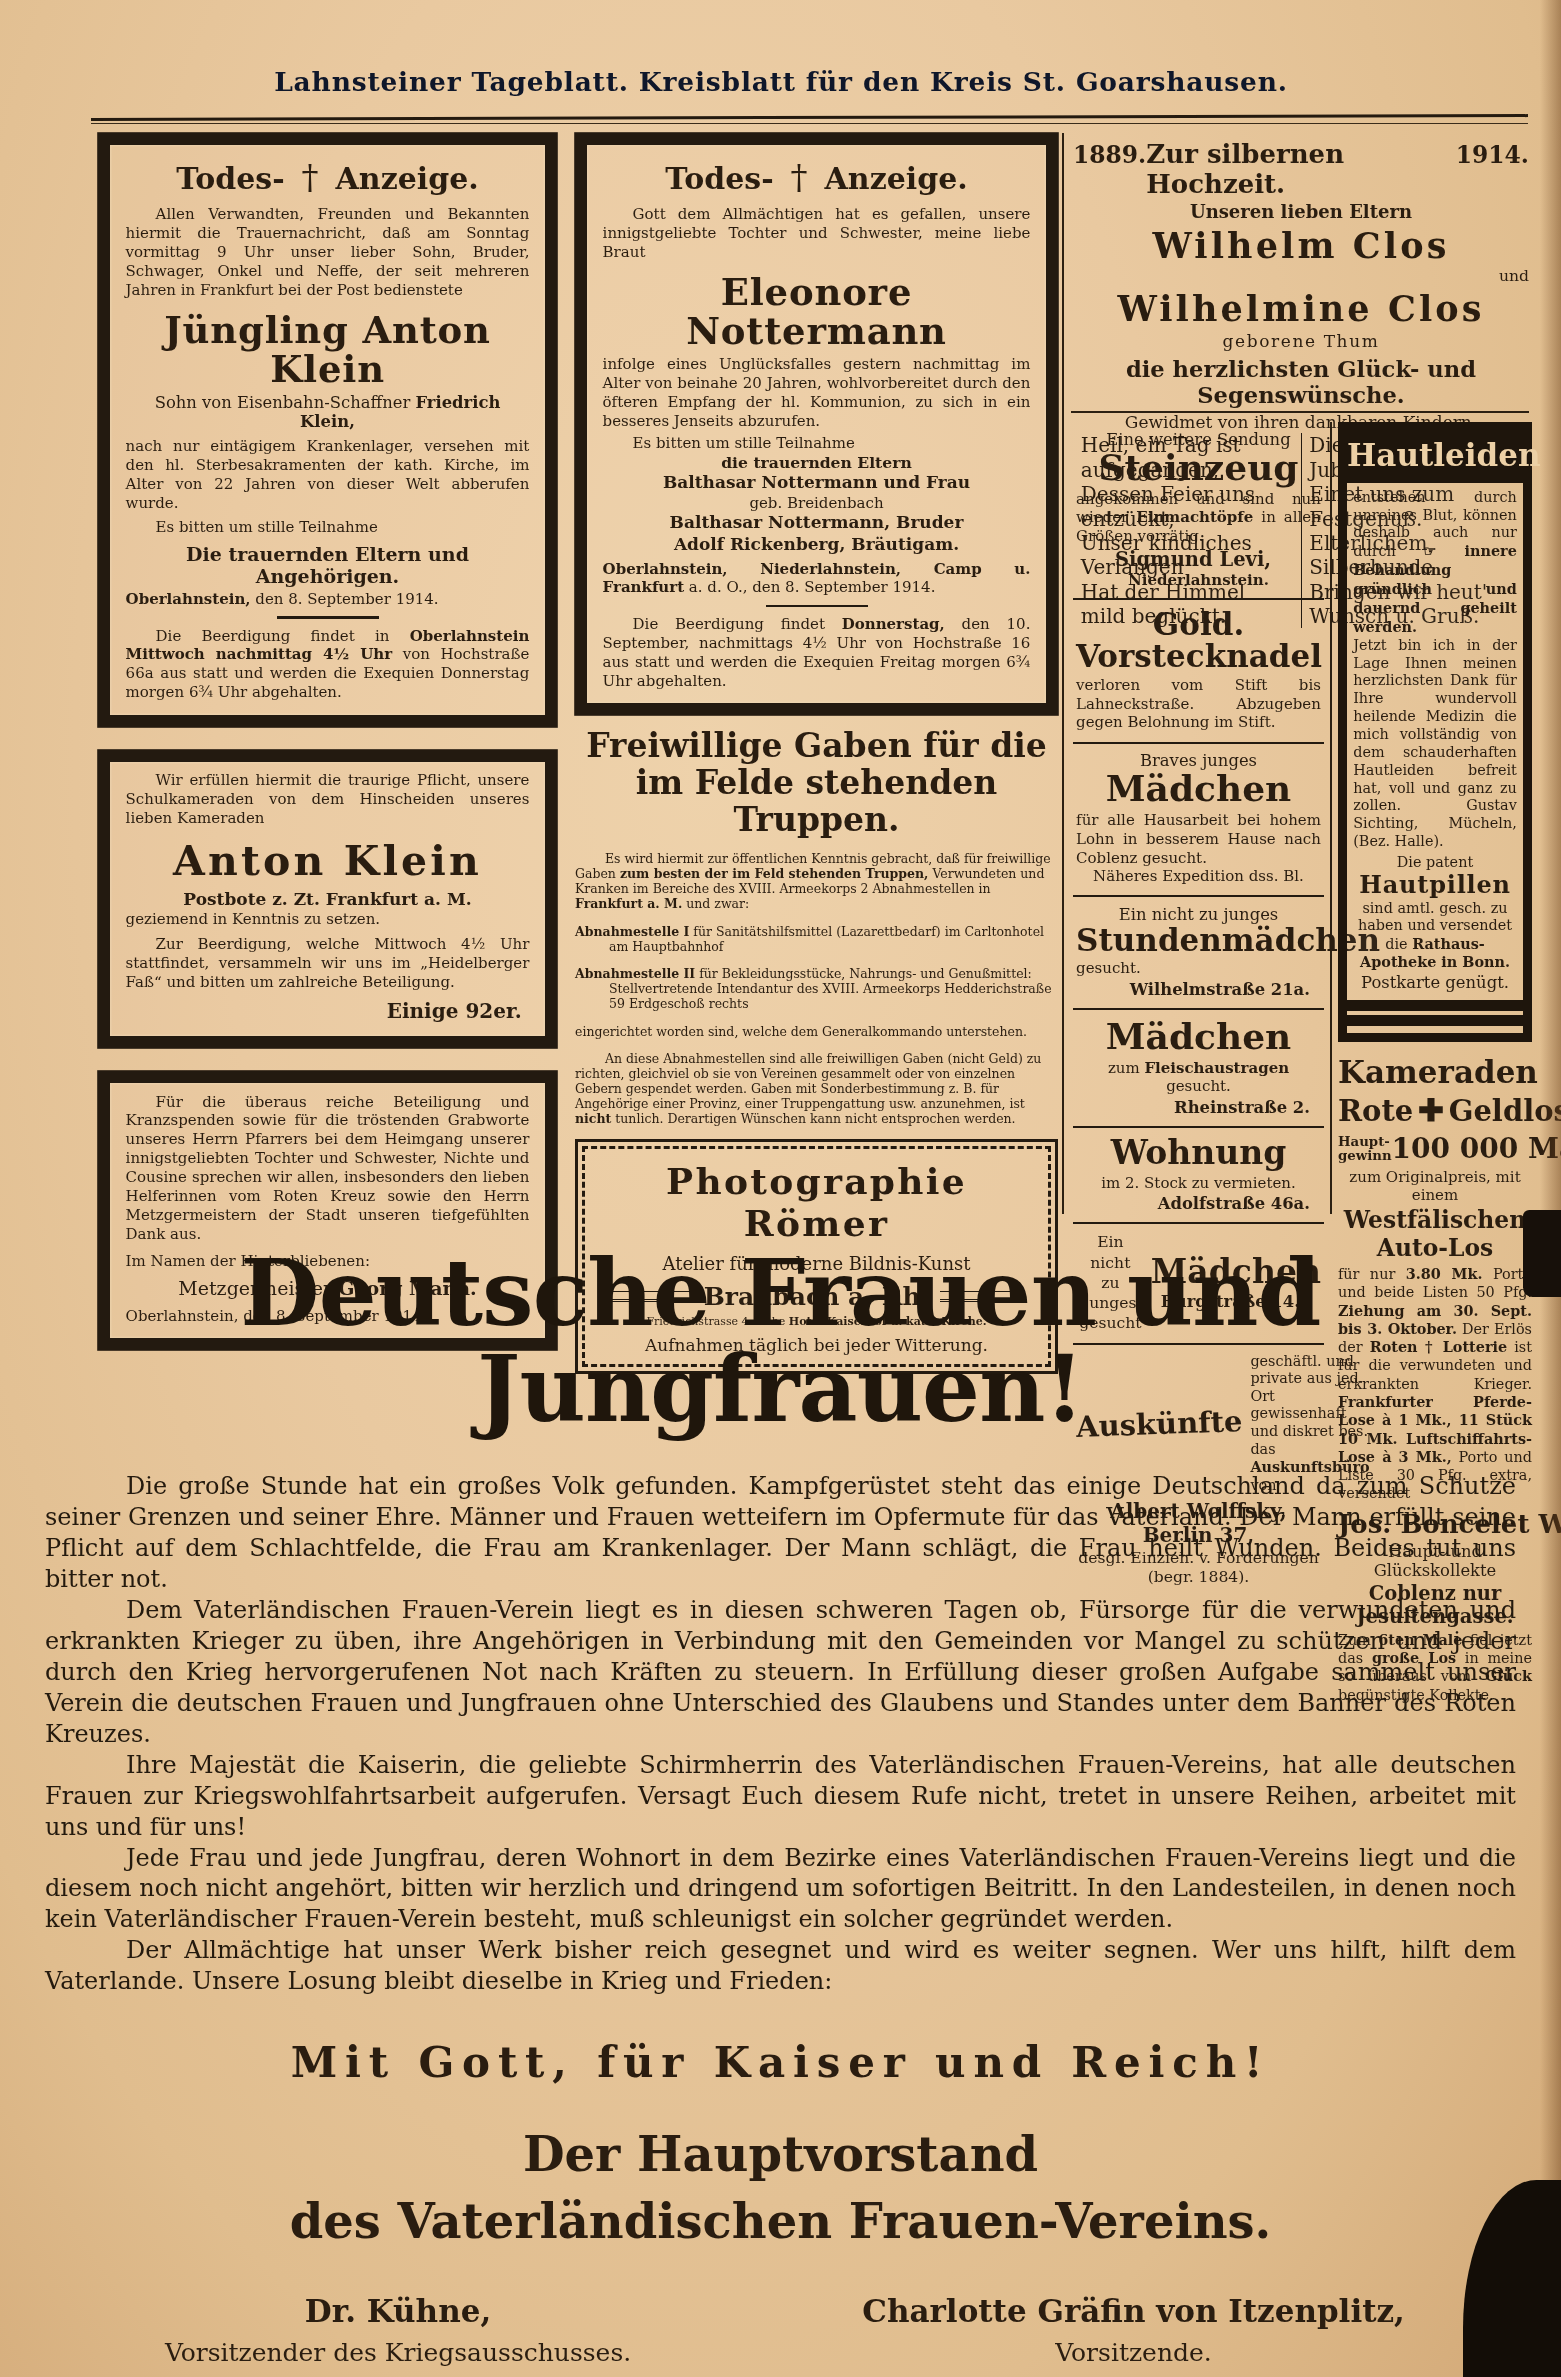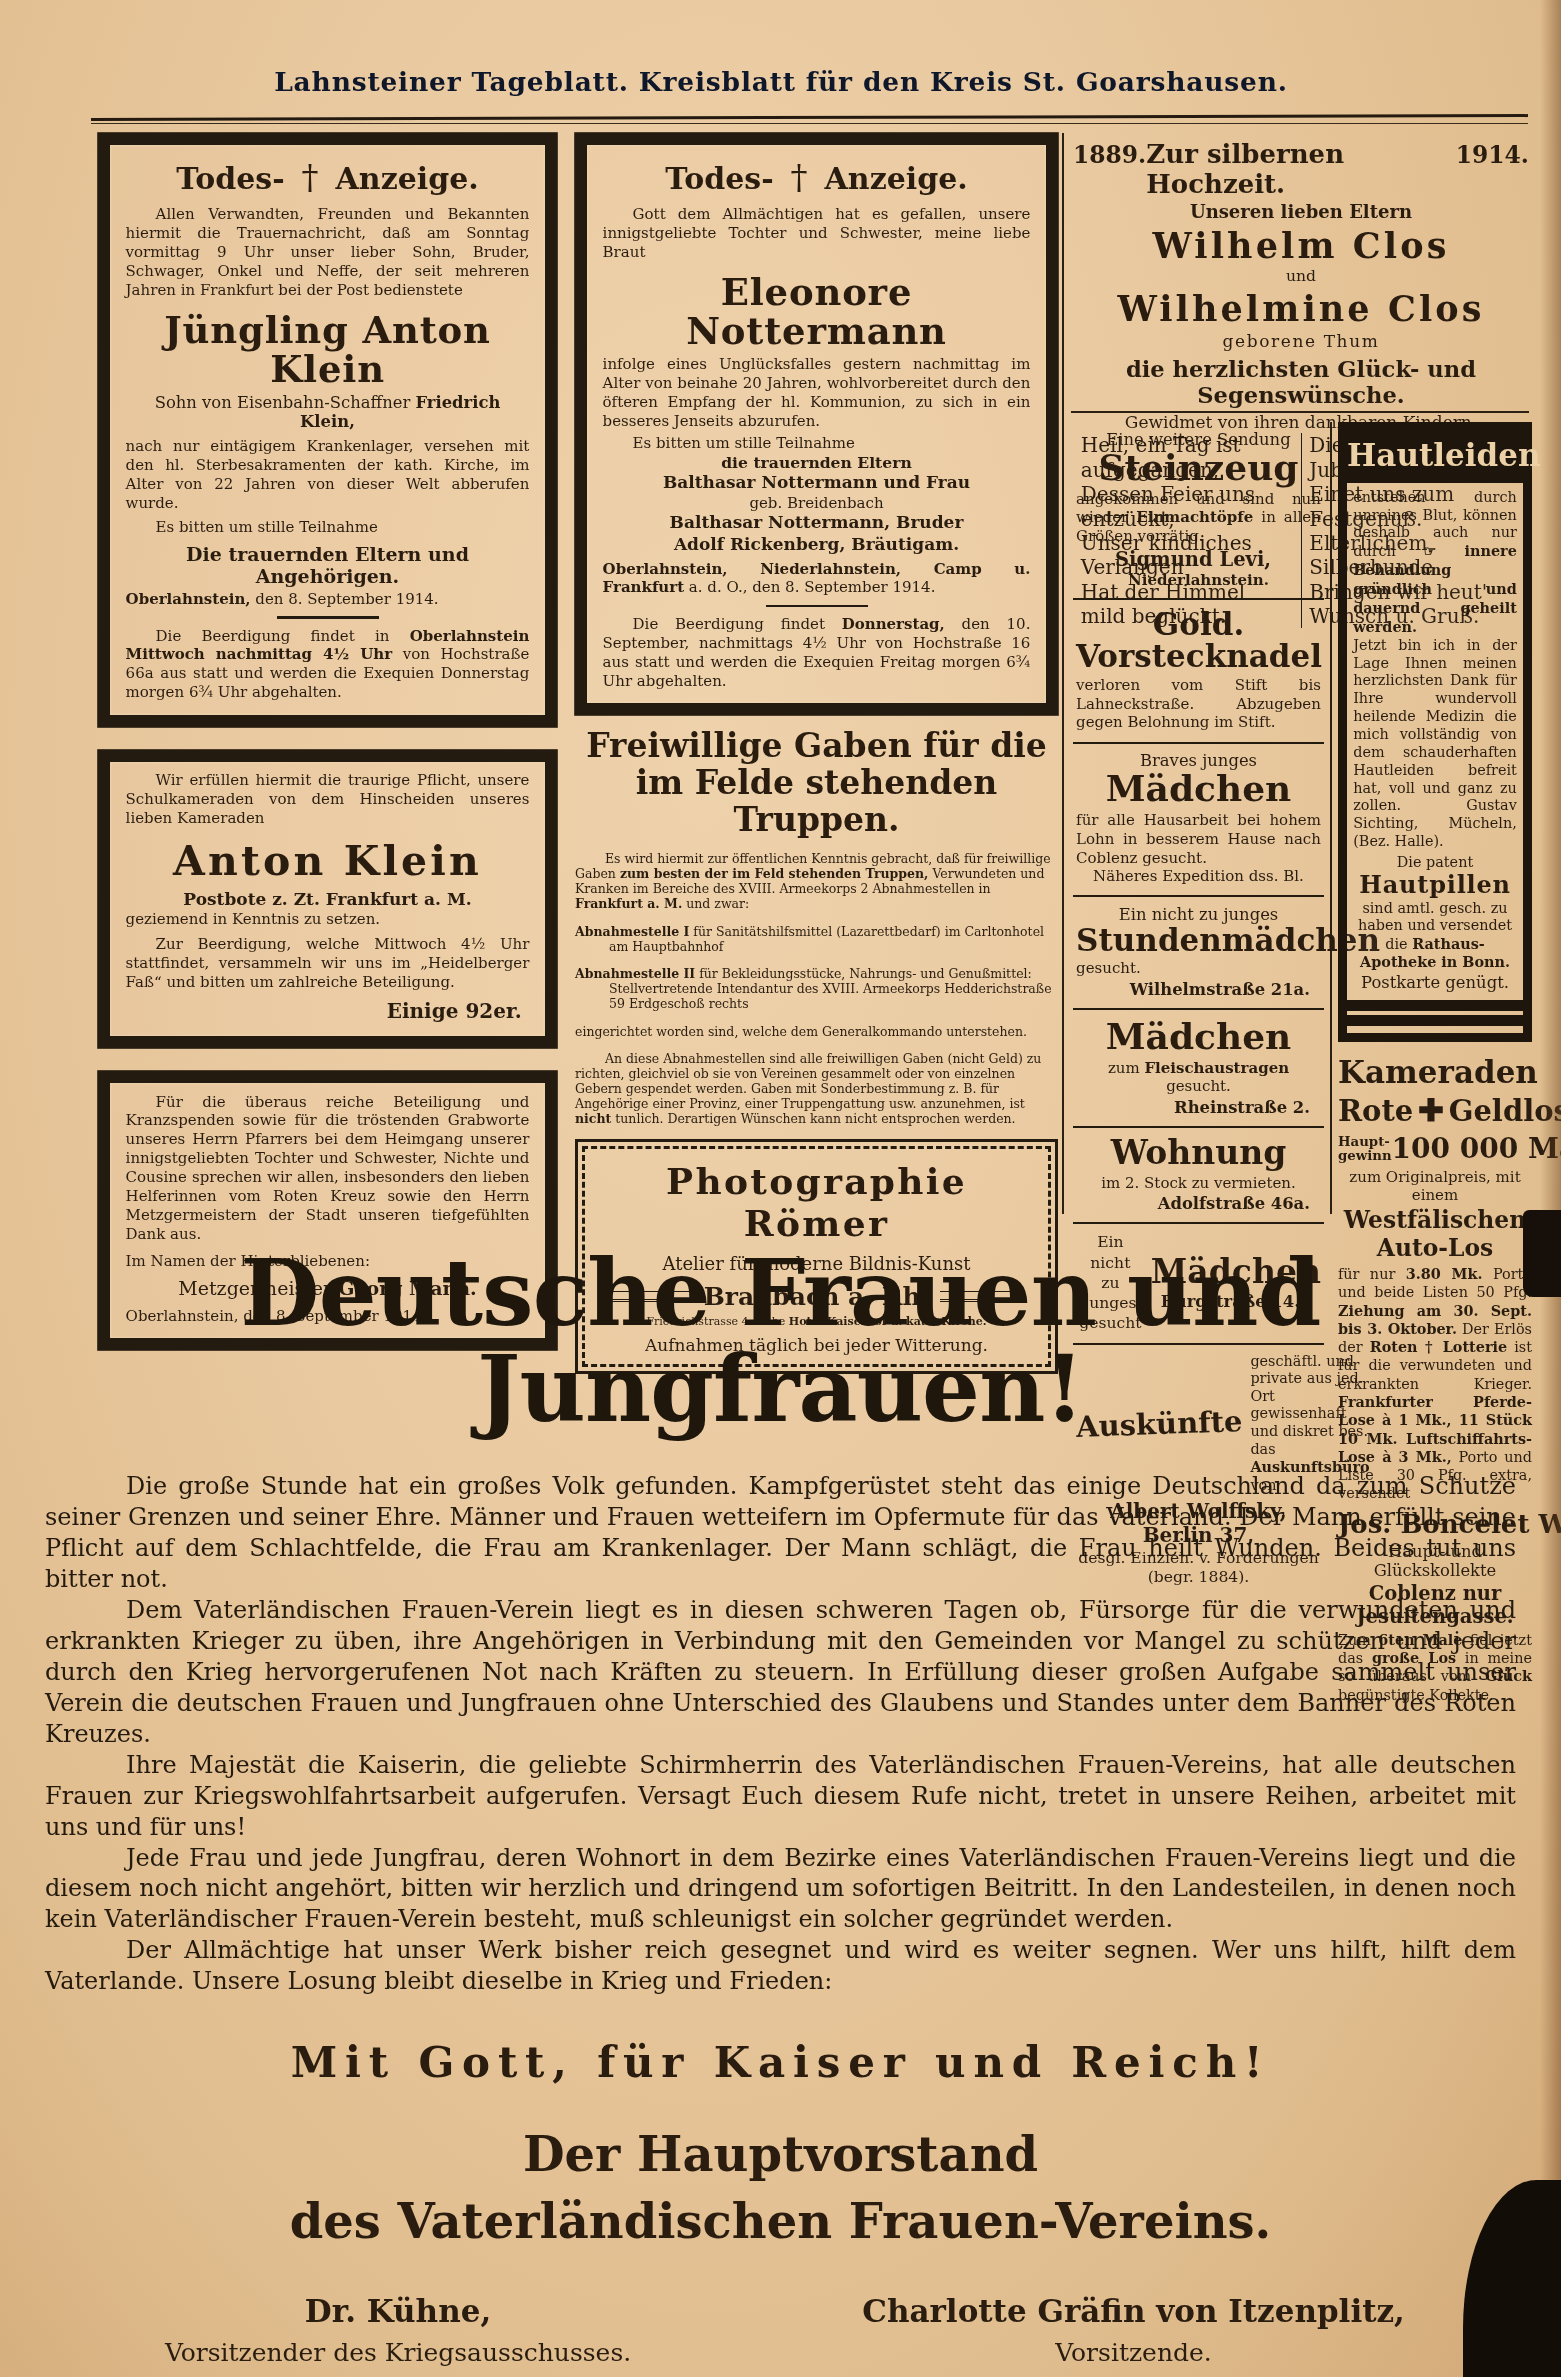--- a/index.html
+++ b/index.html
@@ -51,21 +51,21 @@
   .roemer-line3 .txt{font-size:25px;font-weight:bold;white-space:nowrap;}
   .eqline{flex:1;height:7px;border-top:1.6px solid #231a10;border-bottom:3.1px double #231a10;}
   .roemer-line4{font-size:11px;margin-top:3.1px;}
   .roemer-line5{font-size:17px;margin-top:6.2px;}
   
   .wed-years{display:flex;justify-content:space-between;align-items:baseline;font-weight:bold;}
   .wed-years .yr{font-size:23.4px;}
   .wed-years .ti{font-size:26px;}
   .wed-ded{text-align:center;font-size:18px;font-weight:bold;margin-top:1.6px;}
   .wed-name{text-align:center;font-size:35px;font-weight:bold;letter-spacing:3.1px;margin-top:3.1px;}
-  .wed-und{text-align:center;font-size:15.6px;margin:1.6px 0;}
+  .wed-und{text-align:right;font-size:15.6px;margin:1.6px 0;}
   .wed-nee{text-align:center;font-size:17px;margin-top:1.6px;letter-spacing:1.6px;}
   .wed-wish{text-align:center;font-size:22.6px;font-weight:bold;margin-top:4.7px;}
   .wed-from{text-align:center;font-size:17px;margin-top:4.7px;}
   .poem{display:flex;margin-top:1px;font-size:20px;line-height:1.22;}
   .poem-col{flex:1;padding:0 7.8px;}
   .poem-col.right{border-left:1.6px solid #231a10;}
   
   .ad{padding:7.8px 3.1px 9.4px;border-bottom:2.3px solid #231a10;}
   .ad:last-child{border-bottom:none;}
   .ad-pre{text-align:center;font-size:16.4px;}

